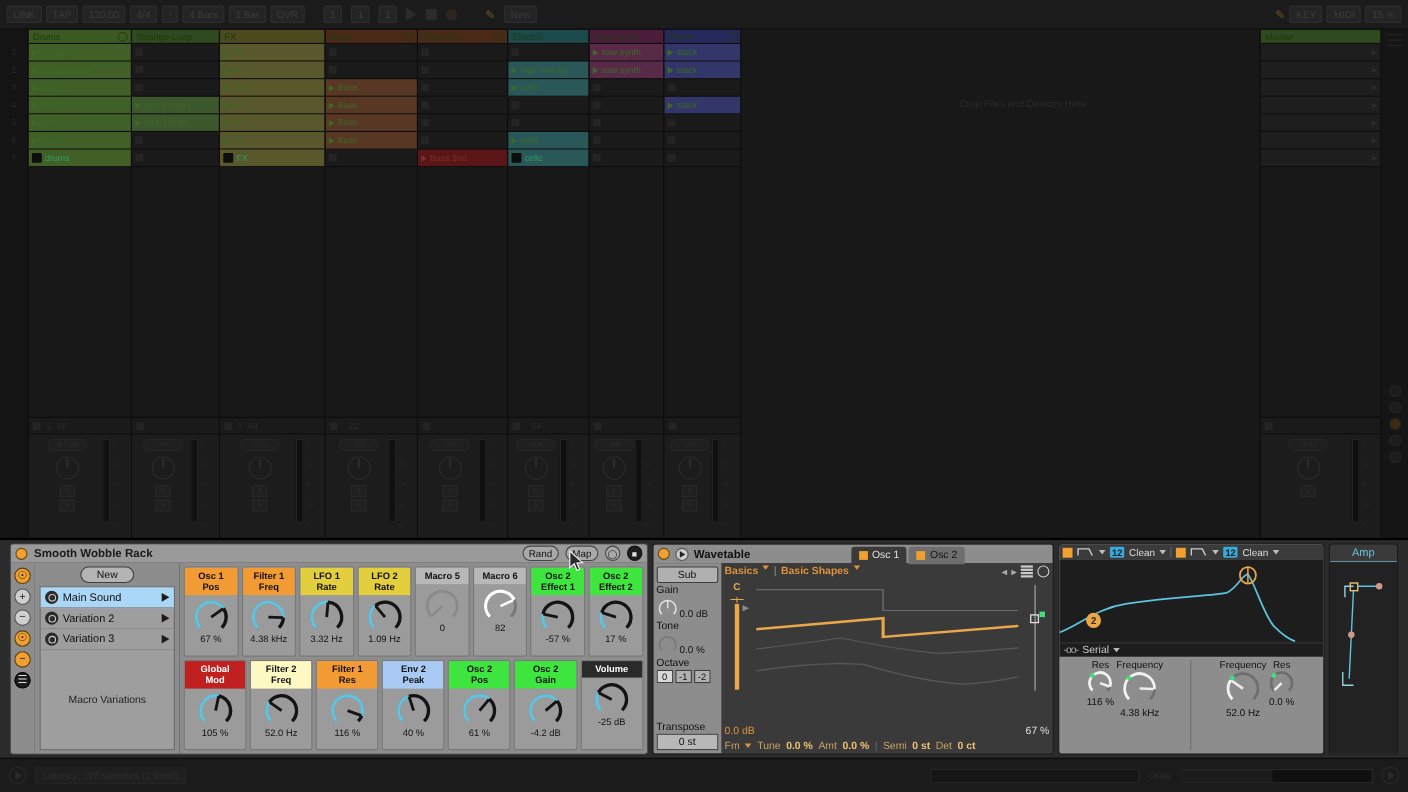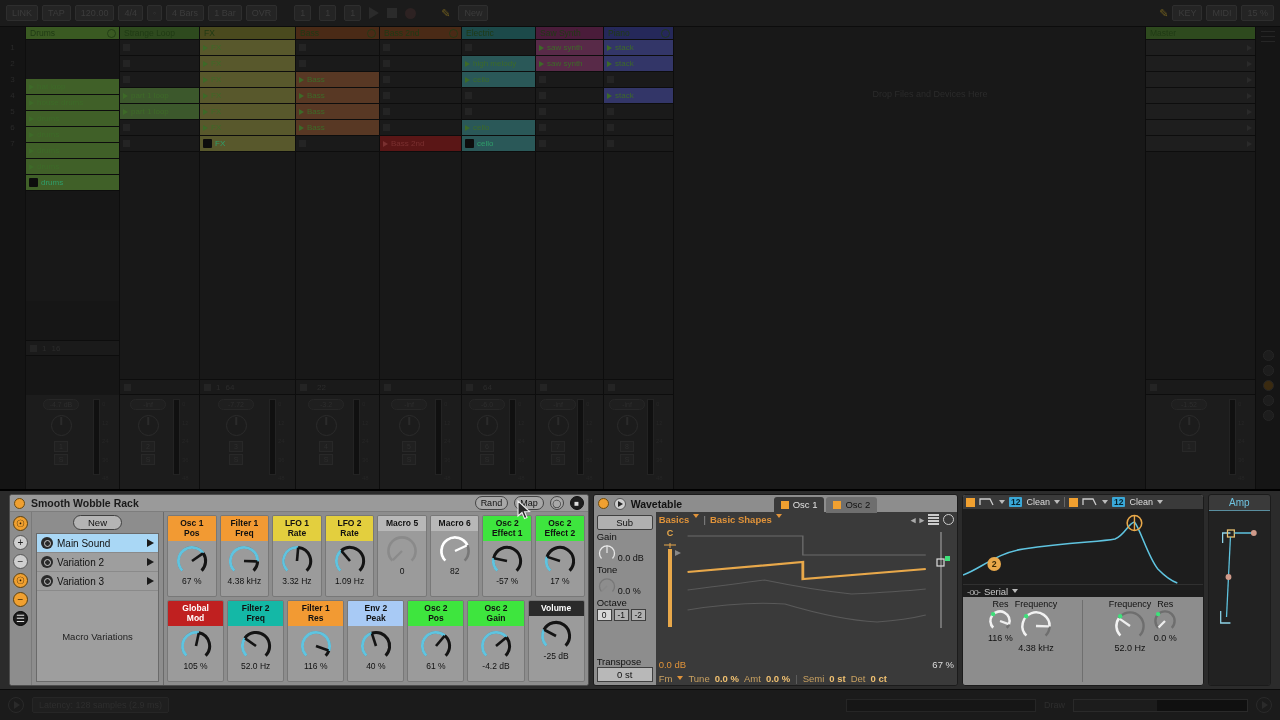--- a/index.html
+++ b/index.html
@@ -348,21 +348,21 @@
       <div>1</div>
       <div>2</div>
       <div>3</div>
       <div>4</div>
       <div>5</div>
       <div>6</div>
       <div>7</div>
     </div>
 
     <div class="tracks" id="track-container">
-        <div class="track" style="width: 94px; gap: 39px;">
+        <div class="track" style="width: 94px;">
           <div class="track-title" style="background: rgb(58, 90, 34);"><span>Drums</span><span class="tdot"></span></div>
           <div class="slots">
             <div class="slot" style="background: rgb(64, 96, 40); color: rgb(61, 106, 40);">
               <span class="tri"></span>
               <span class="slot-label">hat loop</span>
             </div>
             <div class="slot" style="background: rgb(64, 96, 40); color: rgb(61, 106, 40);">
               <span class="tri"></span>
               <span class="slot-label">house drums</span>
             </div>
@@ -1029,21 +1029,21 @@
                   <svg width="34" height="34" viewBox="0 0 34 34">
                     <path d="M 7.38 26.62 A 13.600000000000001 13.600000000000001 0 1 1 26.62 26.62" fill="none" stroke="#7a7a7a" stroke-width="2.6" stroke-linecap="butt"></path>
                     <path d="M 7.38 26.62 A 13.600000000000001 13.600000000000001 0 0 1 19.83 3.70" fill="none" stroke="#5fc4e0" stroke-width="2.8" stroke-linecap="butt"></path>
                     <path d="M 19.83 3.70 A 13.600000000000001 13.600000000000001 0 0 1 26.62 26.62" fill="none" stroke="#141414" stroke-width="3" stroke-linecap="butt"></path>
                     <line x1="17" y1="17" x2="19.77" y2="3.96" stroke="#141414" stroke-width="2.6"></line>
                   </svg>
                 </div>
                 <div class="macro-val">105 %</div>
               </div>
               <div class="macro">
-                <div class="macro-name" style="background:#14b8a6;color:#111">
+                <div class="macro-name" style="background:#fef9c3;color:#111">
                   <div>Filter 2</div>
                   <div>Freq</div>
                 </div>
                 <div class="knob-wrap">
                   <svg width="34" height="34" viewBox="0 0 34 34">
                     <path d="M 7.38 26.62 A 13.600000000000001 13.600000000000001 0 1 1 26.62 26.62" fill="none" stroke="#7a7a7a" stroke-width="2.6" stroke-linecap="butt"></path>
                     <path d="M 7.38 26.62 A 13.600000000000001 13.600000000000001 0 0 1 5.86 9.20" fill="none" stroke="#5fc4e0" stroke-width="2.8" stroke-linecap="butt"></path>
                     <path d="M 5.86 9.20 A 13.600000000000001 13.600000000000001 0 1 1 26.62 26.62" fill="none" stroke="#141414" stroke-width="3" stroke-linecap="butt"></path>
                     <line x1="17" y1="17" x2="6.08" y2="9.36" stroke="#141414" stroke-width="2.6"></line>
                   </svg>

